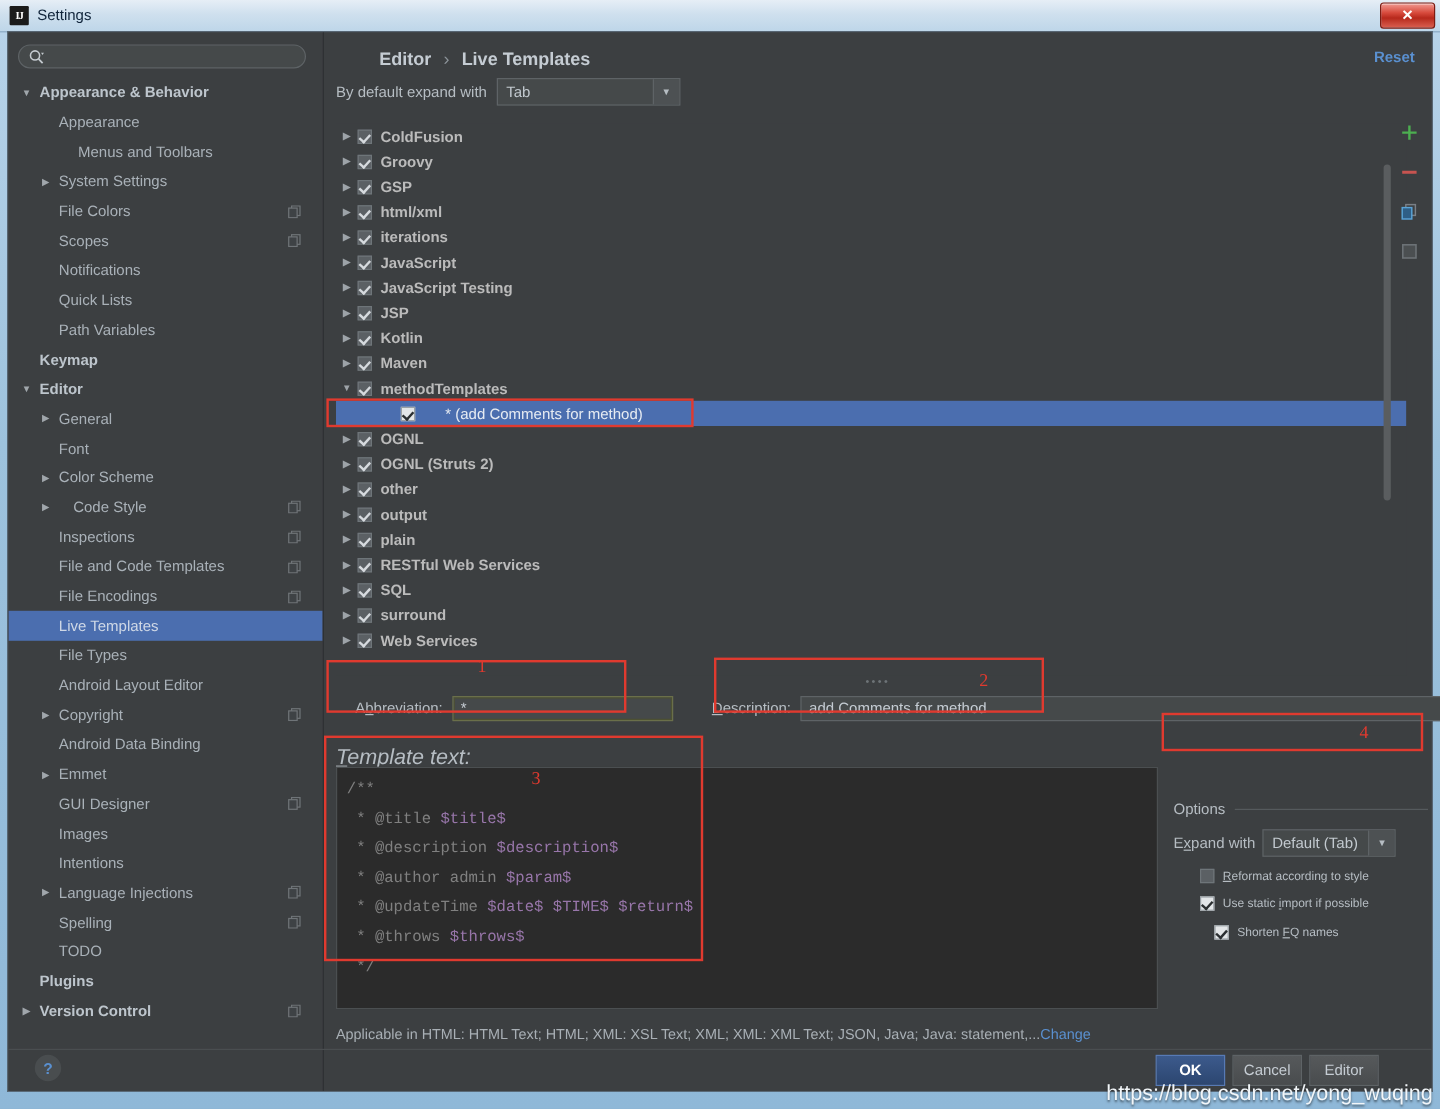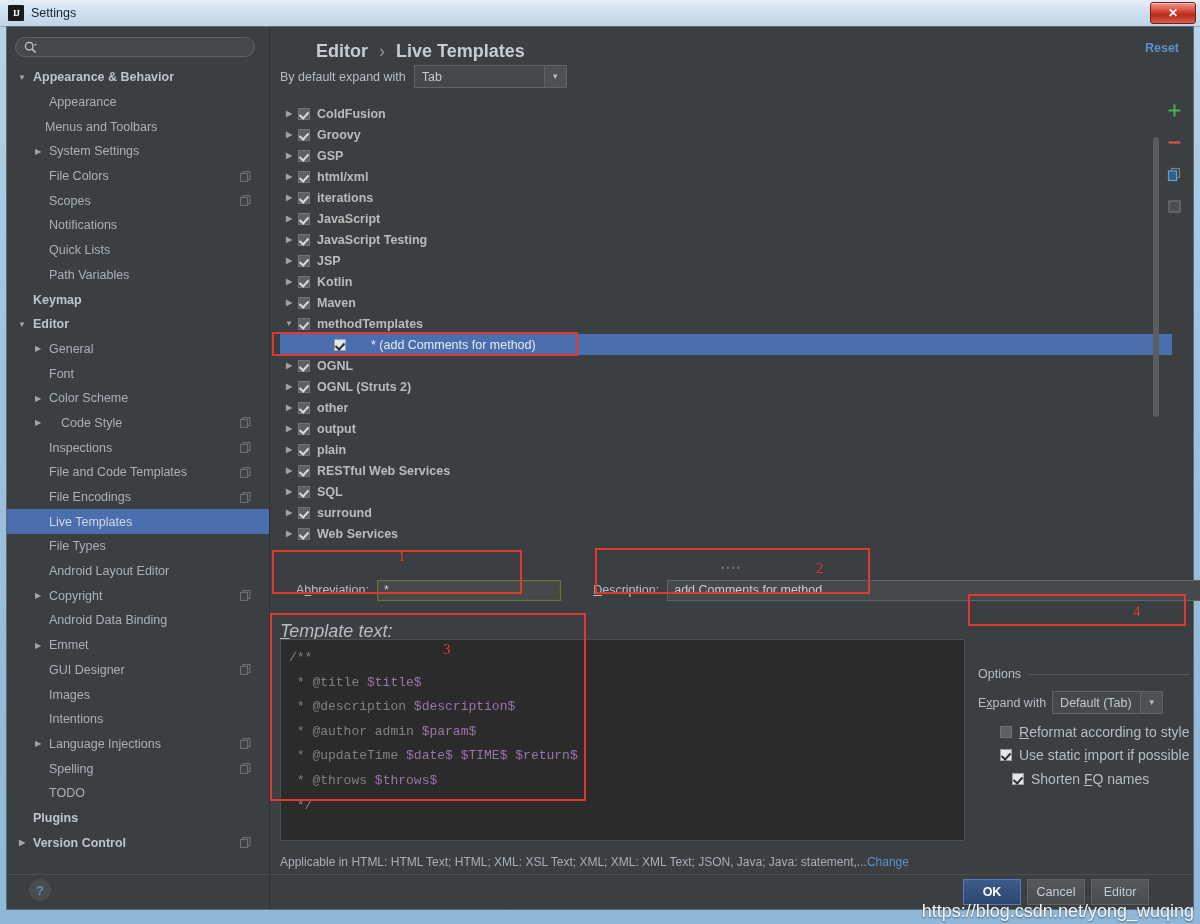--- a/index.html
+++ b/index.html
@@ -138,21 +138,21 @@
   .rightcol {
     position: absolute;
     left: 262px; top: 0;
     right: 0; bottom: 0;
     background: #3c3f41;
     border-left: 1px solid #2e3133;
   }
   .breadcrumb {
     position: absolute;
     left: 10px; top: 14px;
-    font-size: 18px;
+    font-size: 15px;
     font-weight: bold;
     color: #c5ccd3;
     padding-left: 36px;
   }
   .breadcrumb .sep { color: #8d949a; font-weight: normal; margin: 0 6px; }
   .reset-link {
     position: absolute;
     right: 14px; top: 14px;
     font-size: 12.5px;
     font-weight: bold;
@@ -354,21 +354,21 @@
     left: 708px; top: 664px;
     width: 212px;
     display: flex; align-items: center;
   }
   .opt-expand .lbl { font-size: 12.5px; color: #b6bdc3; margin-right: 6px; }
   .opt-check {
     position: absolute;
     left: 730px;
     display: flex;
     align-items: center;
-    font-size: 14px;
+    font-size: 10px;
     color: #b6bdc3;
   }
 
   
   .applicable {
     position: absolute;
     left: 10px; bottom: 40px;
     font-size: 12px;
     color: #a8afb5;
   }
@@ -465,21 +465,21 @@
             <span style="margin-left: 4px;">Appearance &amp; Behavior</span>
           </div>
           <div class="trow">
             <span style="width: 24px;"></span>
             <span class="tw-arrow"></span>
             <span style="margin-left: 4px;">Appearance</span>
           </div>
           <div class="trow">
             <span style="width: 24px;"></span>
             <span class="tw-arrow"></span>
-            <span style="margin-left: 0;">Menus and Toolbars</span>
+            <span style="margin-left: 20px;">Menus and Toolbars</span>
           </div>
           <div class="trow">
             <span style="width: 24px;"></span>
             <span class="tw-arrow">▶</span>
             <span style="margin-left: 4px;">System Settings</span>
           </div>
           <div class="trow">
             <span style="width: 24px;"></span>
             <span class="tw-arrow"></span>
             <span style="margin-left: 4px;">File Colors</span>

